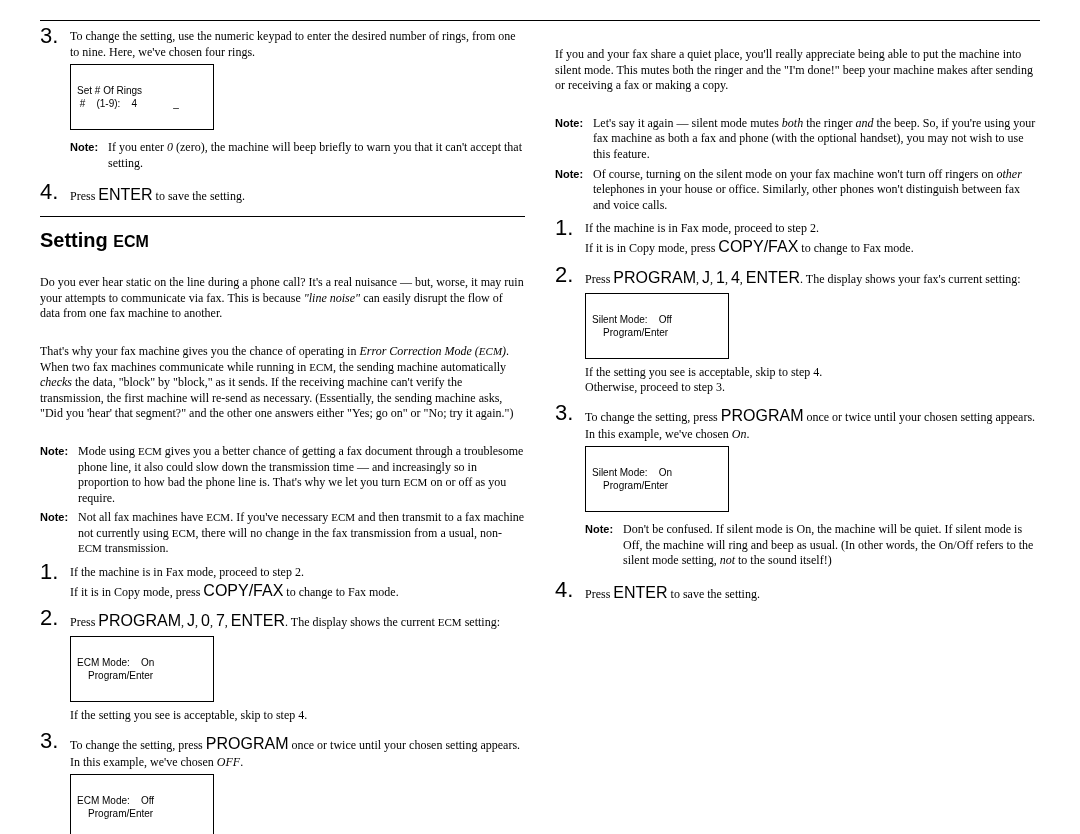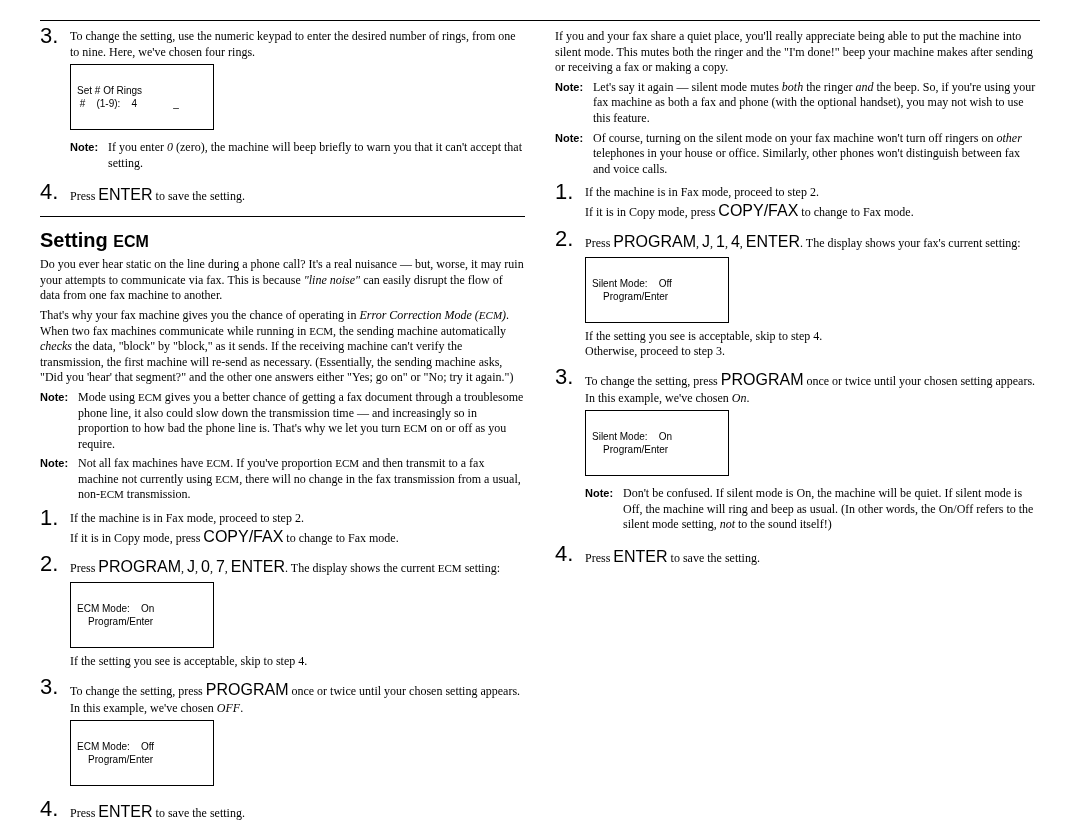--- a/index.html
+++ b/index.html
@@ -81,21 +81,21 @@
     flex-shrink: 0;
   }
   .note-body {
     flex: 1;
   }
   .hr {
     border-top: 1px solid #000;
     margin: 10px 0 8px 0;
   }
   .para {
-    margin: 4px 0;
+    margin: 22px 0;
   }
   .key {
     font-family: Liberation Sans, sans-serif;
     font-size: 16px;
   }
   .smcaps {
     font-variant: small-caps;
     font-size: 11px;
   }
   .footer {
@@ -160,21 +160,21 @@
       <div class="note">
         <div class="note-label">Note:</div>
         <div class="note-body">
           <span>Mode using </span><span class="smcaps">ECM</span><span> gives you a better chance of getting a fax document through a troublesome phone line, it also could slow down the transmission time — and increasingly so in proportion to how bad the phone line is. That's why we let you turn </span><span class="smcaps">ECM</span><span> on or off as you require.</span>
         </div>
       </div>
 
       <div class="note">
         <div class="note-label">Note:</div>
         <div class="note-body">
-          <span>Not all fax machines have </span><span class="smcaps">ECM</span><span>. If you've proportion </span><span class="smcaps">ECM</span><span> and then transmit to a fax machine not currently using </span><span class="smcaps">ECM</span><span>, there will no change in the fax transmission from a usual, non-</span><span class="smcaps">ECM</span><span> transmission.</span>
+          <span>Not all fax machines have </span><span class="smcaps">ECM</span><span>. If you've necessary </span><span class="smcaps">ECM</span><span> and then transmit to a fax machine not currently using </span><span class="smcaps">ECM</span><span>, there will no change in the fax transmission from a usual, non-</span><span class="smcaps">ECM</span><span> transmission.</span>
         </div>
       </div>
 
       <div class="step">
         <div class="step-num">1.</div>
         <div class="step-body">
           <div>If the machine is in Fax mode, proceed to step 2.</div>
           <div><span>If it is in Copy mode, press </span><span class="key">COPY/FAX</span><span> to change to Fax mode.</span></div>
         </div>
       </div>

